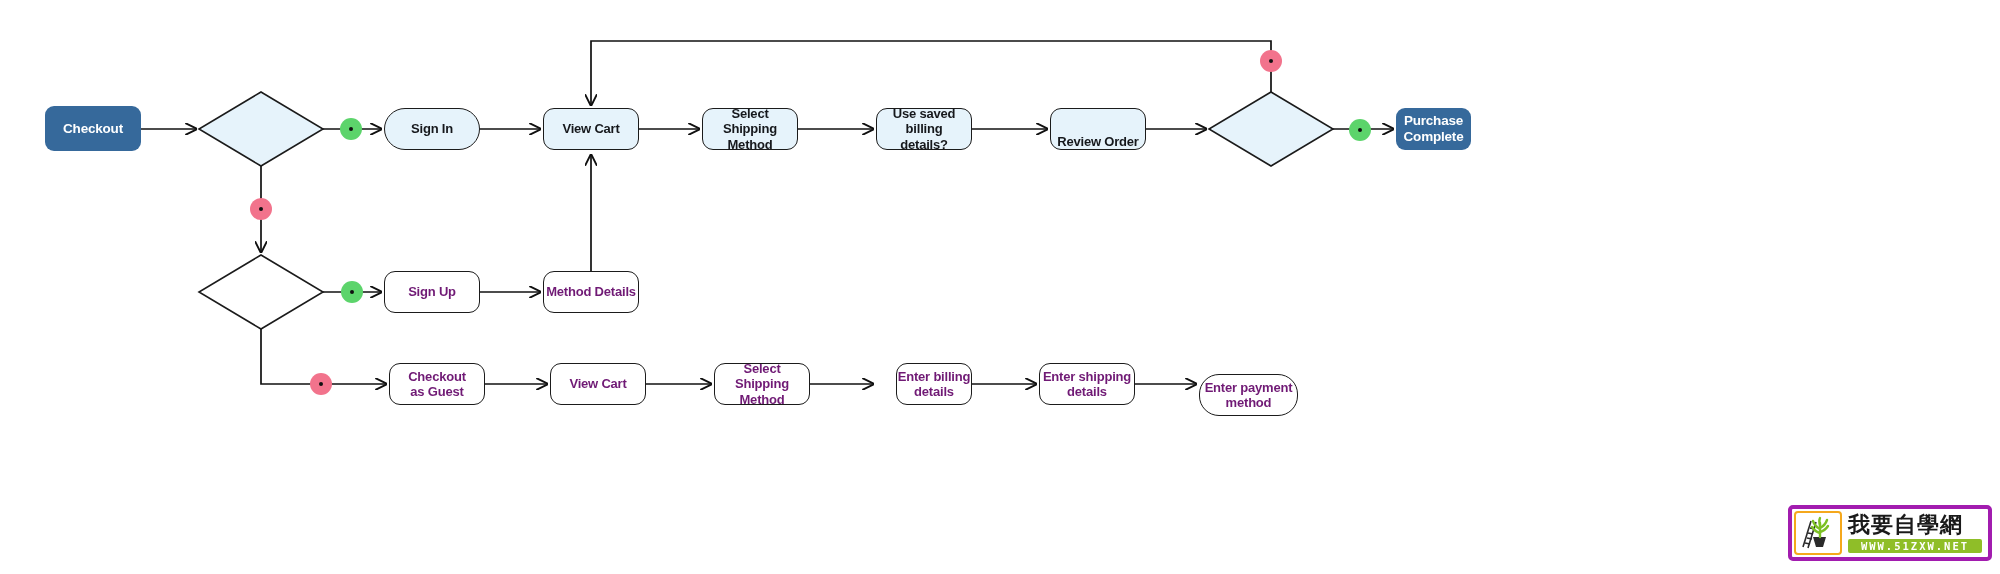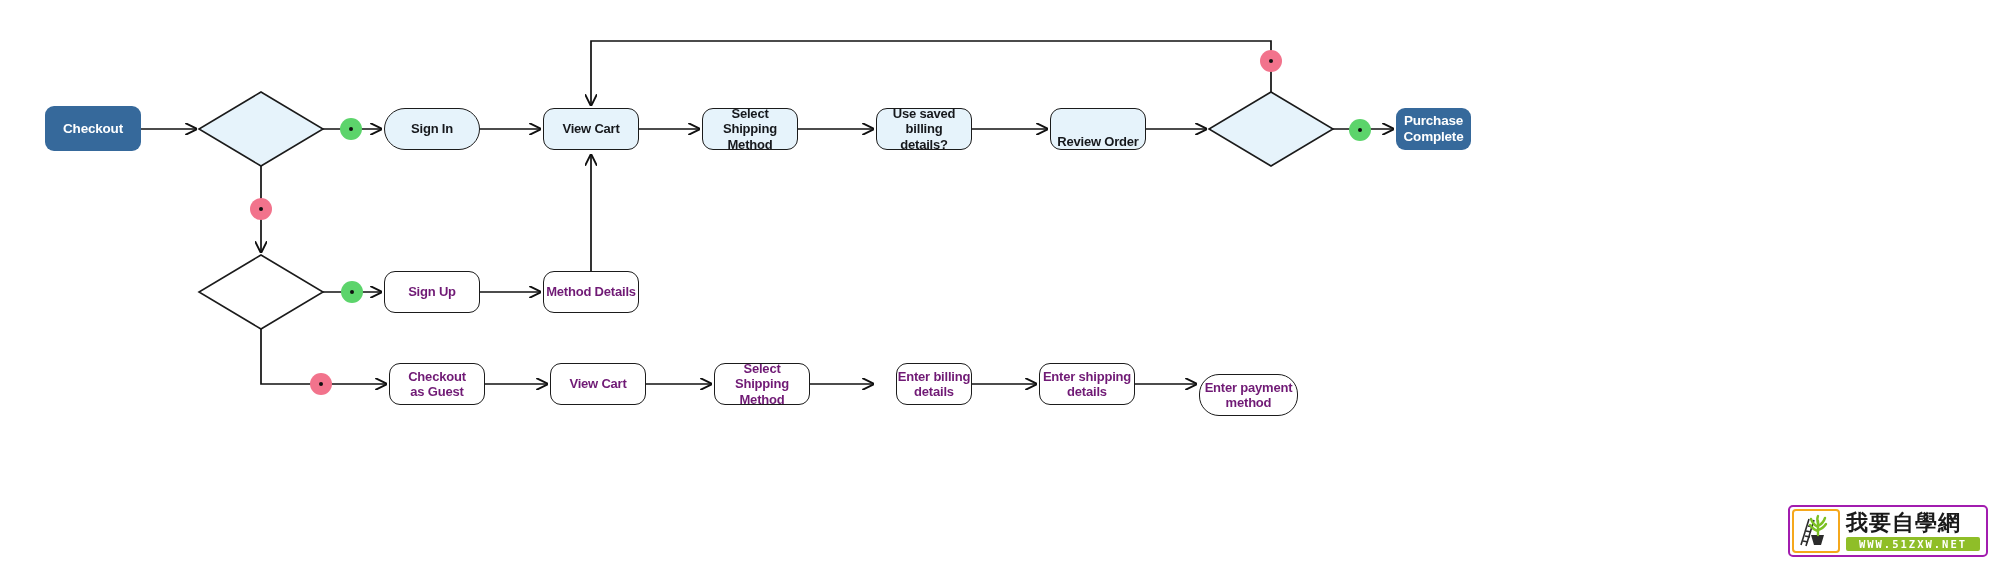--- a/index.html
+++ b/index.html
@@ -96,21 +96,21 @@
     width: 4px;
     height: 4px;
     border-radius: 50%;
     background: #101010;
   }
   
   #watermark {
     position: absolute;
     display: flex;
     align-items: stretch;
-    border: 2px solid #a21caf;
+    border: 4px solid #a21caf;
     border-radius: 5px;
     background: #ffffff;
     overflow: hidden;
     z-index: 20;
   }
   #wm-logo {
     width: 44px;
     background: #ffffff;
     border: 2px solid #f5a81c;
     border-radius: 4px;

